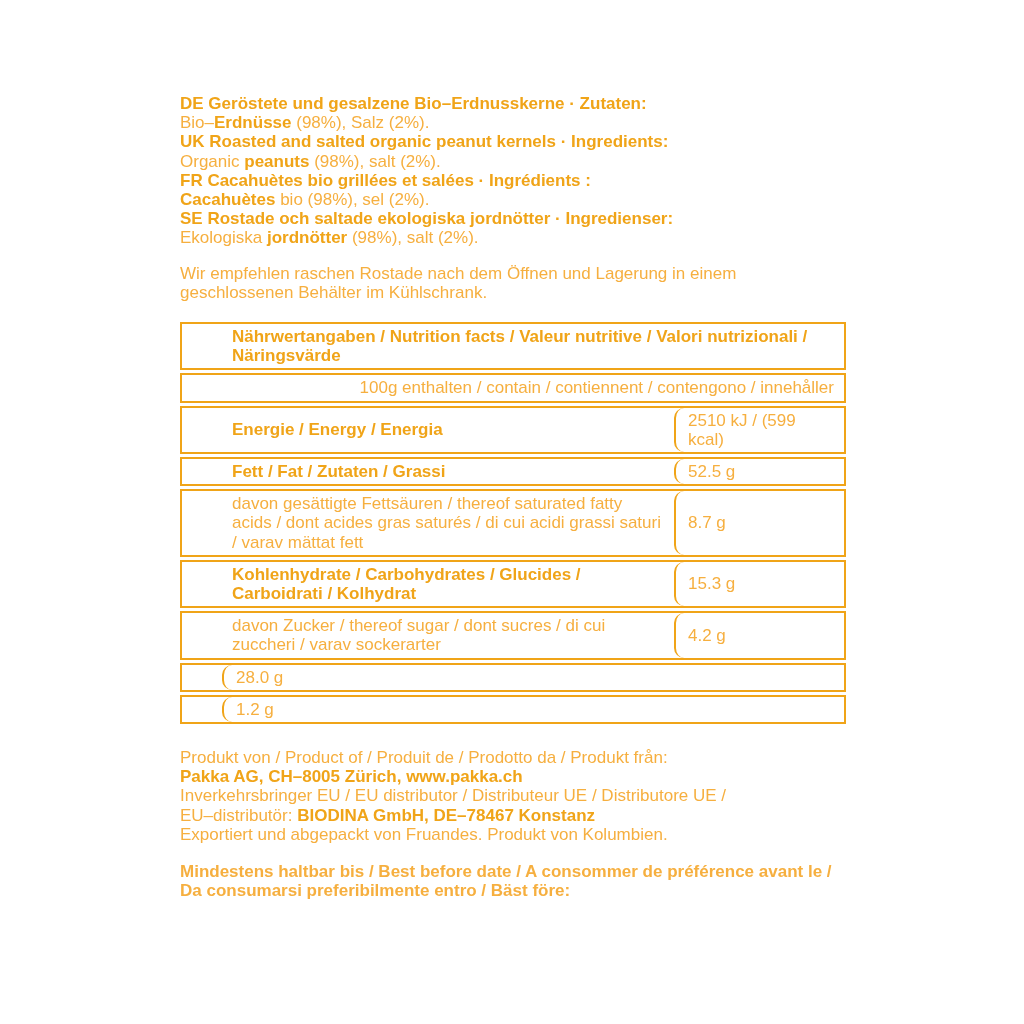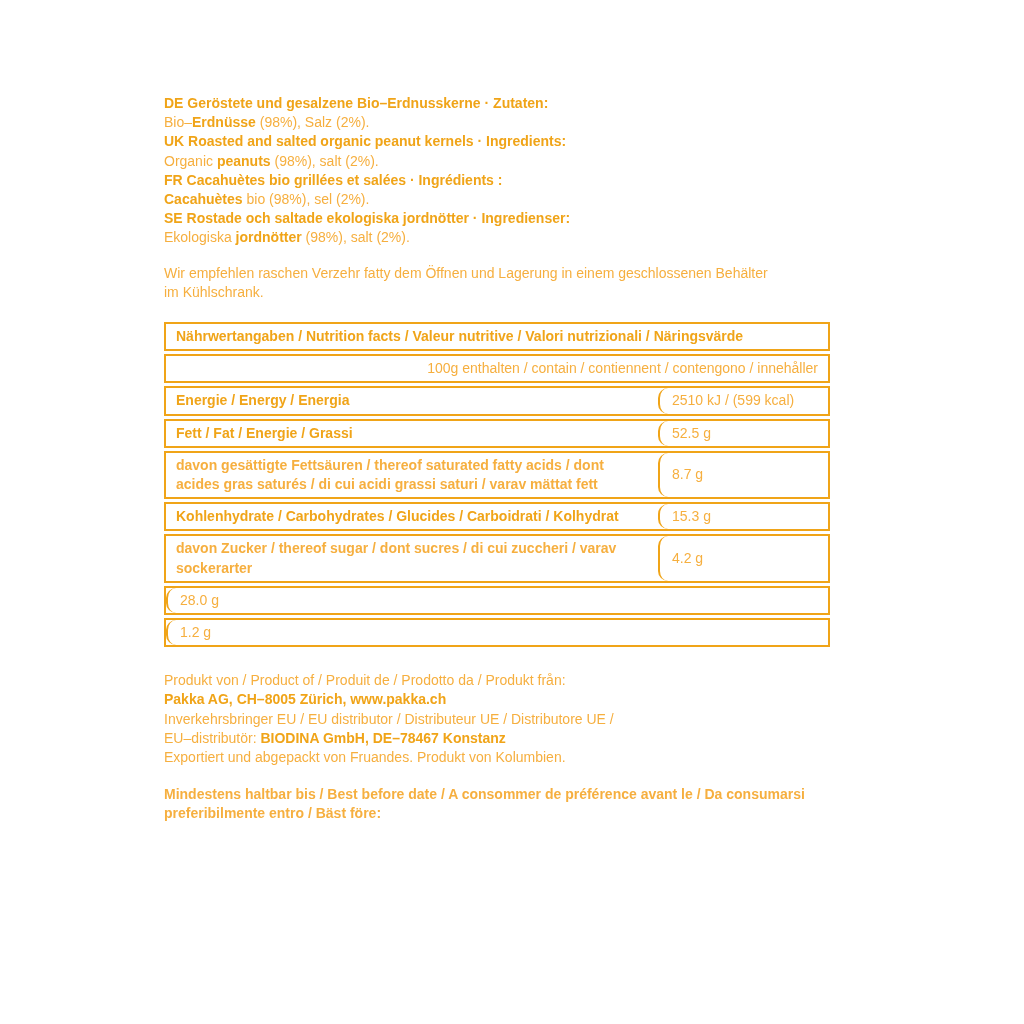--- a/index.html
+++ b/index.html
@@ -11,53 +11,54 @@
   html, body { margin: 0; padding: 0; }
   body {
     width: 1024px; height: 1024px;
     background: var(--page-bg);
     font-family: "Liberation Sans", sans-serif;
     overflow: hidden;
     position: relative;
   }
   .label-sheet {
     position: absolute;
-    left: 164px; top: 94px;
+    left: 180px; top: 94px;
     width: 666px;
-    font-size: 14px;
+    font-size: 17px;
     line-height: 19.2px;
     color: var(--accent-light);
   }
   .b, .head { font-weight: 700; color: var(--accent); }
 
   .ingredients { margin: 0; }
   .lang-block { margin: 0; }
 
   .storage { margin: 16px 0 0 0; width: 622px; }
 
   .ntable { margin-top: 20px; width: 666px; }
   .trow {
     display: flex;
     border: 2px solid var(--accent);
     margin-bottom: 3px;
     background: var(--page-bg);
+    padding-left: 40px;
   }
   .cell-full  { flex: 1; padding: 3px 10px; }
   .center     { text-align: right; }
   .cell-label { flex: 1; padding: 3px 10px; display: flex; align-items: center; }
   .cell-value {
     flex: 0 0 170px; width: 170px;
     border-left: 2px solid var(--accent);
     padding: 3px 12px;
     display: flex; align-items: center;
     color: var(--accent-light);
     font-weight: 400;
     border-radius: 10px;
   }
-  .reg { font-weight: 700; color: var(--accent-light); }
+  .reg { font-weight: 400; color: var(--accent-light); }
 
   .producer { margin-top: 24px; }
   .best-before { margin: 18px 0 0 0; width: 664px; font-weight: bold; }
 </style>
 </head>
 <body>
 
 <div class="label-sheet">
 
   <section class="ingredients">
@@ -78,39 +79,39 @@
     </div>
 
 
     <div class="lang-block">
       <div class="head">SE Rostade och saltade ekologiska jordnötter · Ingredienser:</div>
       <div class="detail"><span>Ekologiska </span><span class="b">jordnötter</span><span> (98%), salt (2%).</span></div>
     </div>
 
   </section>
 
-  <p class="storage">Wir empfehlen raschen Verzehr fatty dem Öffnen und Lagerung in einem geschlossenen Behälter im Kühlschrank.</p>
+  <p class="storage">Wir empfehlen raschen Rostade nach dem Öffnen und Lagerung in einem geschlossenen Behälter im Kühlschrank.</p>
 
   <section class="ntable">
 
     <div class="trow">
       <div class="cell-full b">Nährwertangaben / Nutrition facts / Valeur nutritive / Valori nutrizionali / Näringsvärde</div>
     </div>
 
     <div class="trow">
       <div class="cell-full center">100g enthalten / contain / contiennent / contengono / innehåller</div>
     </div>
 
     <div class="trow">
       <div class="cell-label b">Energie / Energy / Energia</div>
       <div class="cell-value">2510 kJ / (599 kcal)</div>
     </div>
 
     <div class="trow">
-      <div class="cell-label b">Fett / Fat / Energie / Grassi</div>
+      <div class="cell-label b">Fett / Fat / Zutaten / Grassi</div>
       <div class="cell-value">52.5 g</div>
     </div>
 
     <div class="trow">
       <div class="cell-label reg">davon gesättigte Fettsäuren / thereof saturated fatty acids / dont acides gras saturés / di cui acidi grassi saturi / varav mättat fett</div>
       <div class="cell-value">8.7 g</div>
     </div>
 
     <div class="trow">
       <div class="cell-label b">Kohlenhydrate / Carbohydrates / Glucides / Carboidrati / Kolhydrat</div>

